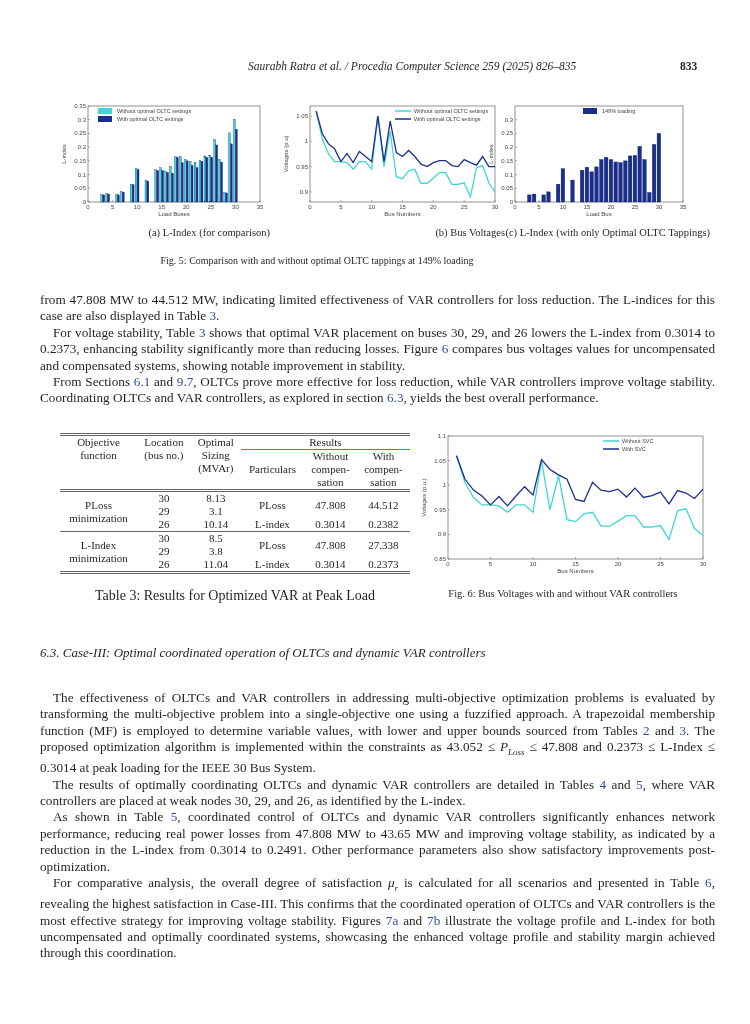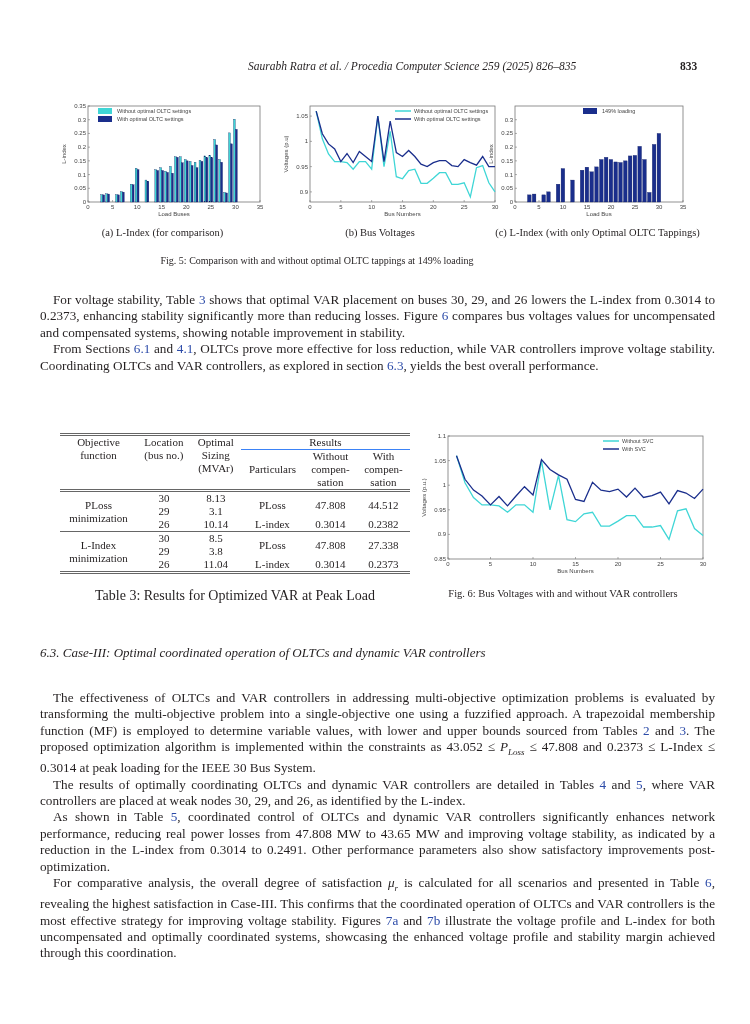--- a/index.html
+++ b/index.html
@@ -3,21 +3,21 @@
 <meta charset="utf-8">
 <style>
   html,body{margin:0;padding:0;background:#fff;}
   body{width:750px;height:1024px;position:relative;font-family:"Liberation Serif","DejaVu Serif",serif;color:#231f20;overflow:hidden;}
   .running-head{position:absolute;top:60px;left:0;width:750px;font-size:11.5px;font-style:italic;}
   .running-head .rh-title{position:absolute;left:248px;}
   .running-head .rh-page{position:absolute;left:680px;font-style:normal;font-weight:bold;}
   .fig-row{position:absolute;top:100px;left:55px;width:655px;height:150px;}
   .panel{position:absolute;top:0;}
   .panel svg{display:block;}
-  .subcap{position:absolute;top:127px;font-size:10.5px;text-align:center;width:100%;}
+  .subcap{position:absolute;top:127px;font-size:10.5px;text-align:right;width:100%;}
   .figcap{position:absolute;top:255px;left:0;width:634px;text-align:center;font-size:10px;}
   .body-text{position:absolute;left:40px;width:675px;font-size:13.2px;line-height:16.4px;text-align:justify;}
   .body-text p{margin:0;}
   .ind{text-indent:13px;}
   .ref{color:#2b4aa8;}
   .t3{position:absolute;top:433px;left:60px;width:350px;font-size:11px;}
   table.res{border-collapse:collapse;width:100%;text-align:center;}
   table.res td,table.res th{font-weight:normal;padding:0 3px;line-height:13px;}
   .dbl-top{border-top:3px double #666;}
   .dbl-bot{border-bottom:3px double #666;}
@@ -225,22 +225,23 @@
         <rect x="172.08" y="33.42857142857143" width="3.6479999999999997" height="68.57142857142857" fill="#1a2e8c" stroke="#0d1a5e" stroke-width="0.3"></rect>
         <rect x="98" y="8" width="14" height="6" fill="#1a2e8c"></rect>
         <text x="117" y="13" font-family="&quot;Liberation Sans&quot;, sans-serif" font-size="5.5" fill="#444">149% loading</text>
       </svg>
     <div class="subcap">(c) L-Index (with only Optimal OLTC Tappings)</div>
   </div>
 </div>
 <div class="figcap">Fig. 5: Comparison with and without optimal OLTC tappings at 149% loading</div>
 
 <div class="body-text" style="top:292px;">
+  <p><span>from 47.808 MW to 44.512 MW, indicating limited effectiveness of VAR controllers for loss reduction. The L-indices for this case are also displayed in Table </span><span class="ref">3</span><span>.</span></p>
   <p class="ind"><span>For voltage stability, Table </span><span class="ref">3</span><span> shows that optimal VAR placement on buses 30, 29, and 26 lowers the L-index from 0.3014 to 0.2373, enhancing stability significantly more than reducing losses. Figure </span><span class="ref">6</span><span> compares bus voltages values for uncompensated and compensated systems, showing notable improvement in stability.</span></p>
-  <p class="ind"><span>From Sections </span><span class="ref">6.1</span><span> and </span><span class="ref">4.1</span><span>, OLTCs prove more effective for loss reduction, while VAR controllers improve voltage stability. Coordinating OLTCs and VAR controllers, as explored in section </span><span class="ref">6.3</span><span>, yields the best overall performance.</span></p>
+  <p class="ind"><span>From Sections </span><span class="ref">6.1</span><span> and </span><span class="ref">9.7</span><span>, OLTCs prove more effective for loss reduction, while VAR controllers improve voltage stability. Coordinating OLTCs and VAR controllers, as explored in section </span><span class="ref">6.3</span><span>, yields the best overall performance.</span></p>
 </div>
 
 <div class="t3">
   <table class="res">
     <tbody>
         <tr class="dbl-top">
       <td rowspan="2" style="vertical-align:top;"><span>Objective</span><br><span>function</span></td>
       <td rowspan="2" style="vertical-align:top;"><span>Location</span><br><span>(bus no.)</span></td>
       <td rowspan="2" style="vertical-align:top;"><span>Optimal</span><br><span>Sizing</span><br><span>(MVAr)</span></td>
       <td colspan="3" style="border-bottom:1px solid #3b82f6;">Results</td>

